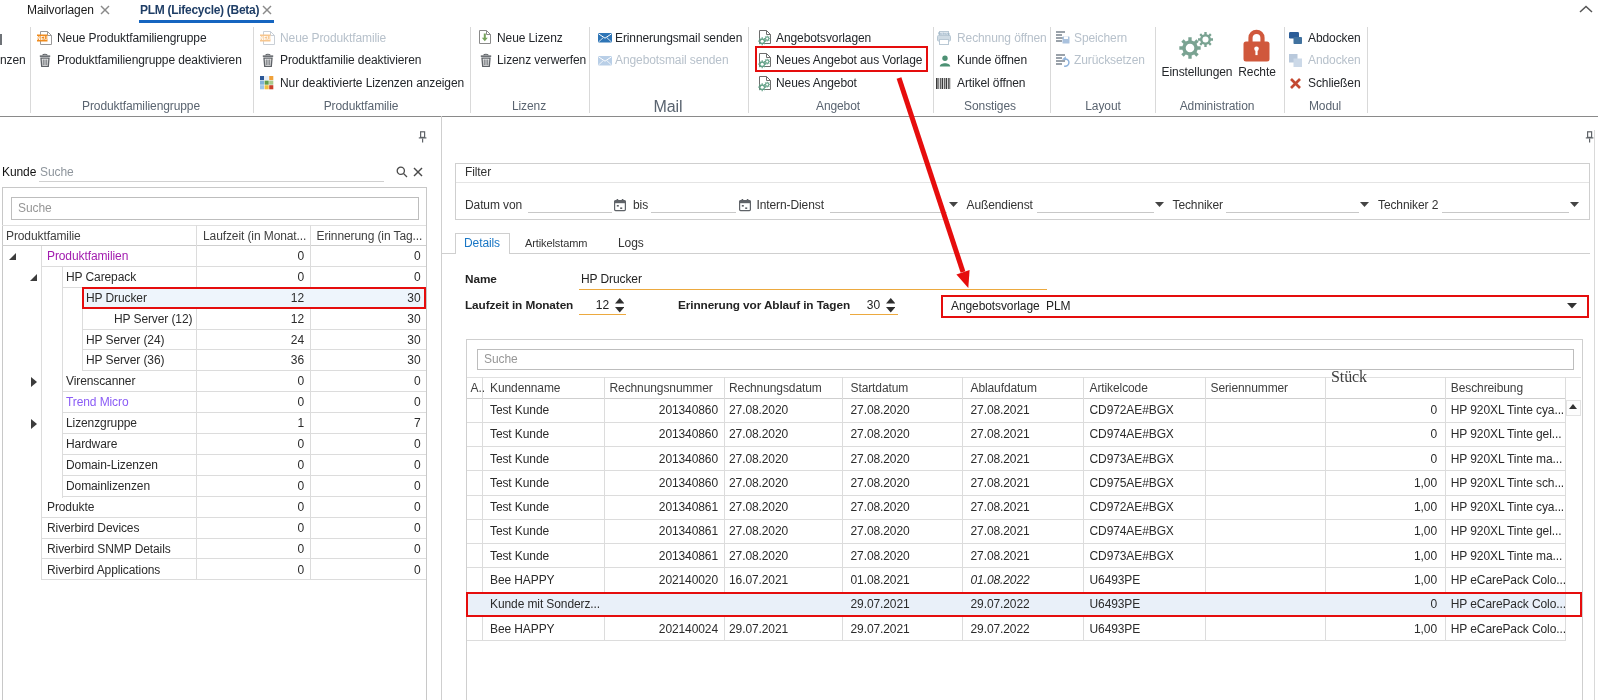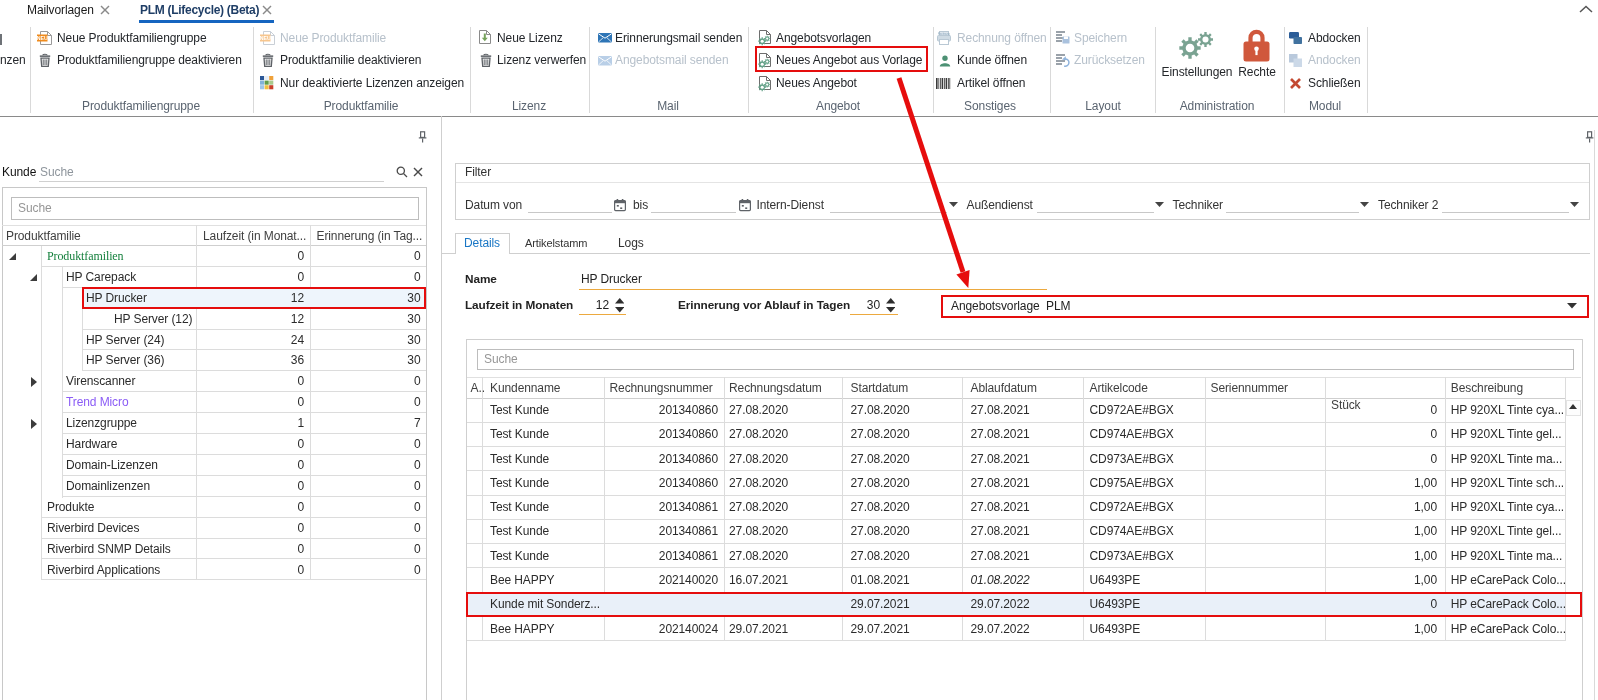--- a/index.html
+++ b/index.html
@@ -99,21 +99,21 @@
       <path d="M0.5,1.8 L7,6.2 L13.5,1.8" fill="none" stroke="#fff" stroke-width="1"></path>
       <path d="M0.5,10 L5,5.8 M13.5,10 L9,5.8" fill="none" stroke="#fff" stroke-width="0.8"></path>
     </svg>
 <div class="t " style="top:30.5px;font-size:12px;color:#24272b;line-height:15px;left:615px;">Erinnerungsmail senden</div>
 <svg class="ab" style="left:598px;top:54.5px" width="14" height="12" viewBox="0 0 14 12">
       <rect x="0" y="1" width="14" height="9.5" rx="1" fill="#b9cfe7"></rect>
       <path d="M0.5,1.8 L7,6.2 L13.5,1.8" fill="none" stroke="#fff" stroke-width="1"></path>
       <path d="M0.5,10 L5,5.8 M13.5,10 L9,5.8" fill="none" stroke="#fff" stroke-width="0.8"></path>
     </svg>
 <div class="t " style="top:53.0px;font-size:12px;color:#b7c1cb;line-height:15px;left:615px;">Angebotsmail senden</div>
-<div class="t " style="top:98.5px;font-size:12px;color:#5a6470;line-height:15px;left:668px;transform:translateX(-50%);">Mail</div>
+<div class="t " style="top:98.5px;font-size:16px;color:#5a6470;line-height:15px;left:668px;transform:translateX(-50%);">Mail</div>
 <svg class="ab" style="left:758px;top:29.5px" width="14" height="16" viewBox="0 0 14 16">
       <path d="M1.5,0.5 h7 l4,4 v9 h-11 z" fill="#fff" stroke="#6e6e6e" stroke-width="1"></path>
       <path d="M8.5,0.5 v4 h4" fill="none" stroke="#6e6e6e" stroke-width="1"></path>
       <polygon points="8.15,10.57 8.15,11.83 7.01,11.82 6.63,12.75 7.44,13.55 6.55,14.44 5.75,13.63 4.82,14.01 4.83,15.15 3.57,15.15 3.58,14.01 2.65,13.63 1.85,14.44 0.96,13.55 1.77,12.75 1.39,11.82 0.25,11.83 0.25,10.57 1.39,10.58 1.77,9.65 0.96,8.85 1.85,7.96 2.65,8.77 3.58,8.39 3.57,7.25 4.83,7.25 4.82,8.39 5.75,8.77 6.55,7.96 7.44,8.85 6.63,9.65 7.01,10.58" fill="#65a289"></polygon>
       <circle cx="4.2" cy="11.2" r="1.52" fill="#fff"></circle>
       <polygon points="12.16,8.13 12.16,9.07 11.31,9.07 11.02,9.76 11.63,10.36 10.96,11.03 10.36,10.42 9.67,10.71 9.67,11.56 8.73,11.56 8.73,10.71 8.04,10.42 7.44,11.03 6.77,10.36 7.38,9.76 7.09,9.07 6.24,9.07 6.24,8.13 7.09,8.13 7.38,7.44 6.77,6.84 7.44,6.17 8.04,6.78 8.73,6.49 8.73,5.64 9.67,5.64 9.67,6.49 10.36,6.78 10.96,6.17 11.63,6.84 11.02,7.44 11.31,8.13" fill="#65a289"></polygon>
       <circle cx="9.2" cy="8.6" r="1.14" fill="#fff"></circle>
     </svg>
 <div class="t " style="top:30.5px;font-size:12px;color:#24272b;line-height:15px;left:776px;">Angebotsvorlagen</div>
 <svg class="ab" style="left:758px;top:52.5px" width="14" height="16" viewBox="0 0 14 16">
@@ -238,21 +238,21 @@
 <div class="ab" style="left:196px;top:225px;width:1px;height:355px;background:#dcdcdc"></div>
 <div class="ab" style="left:310px;top:225px;width:1px;height:355px;background:#dcdcdc"></div>
 <div class="t " style="top:228.5px;font-size:12px;color:#3f3f3f;line-height:15px;left:6px;">Produktfamilie</div>
 <div class="t " style="top:228.5px;font-size:12px;color:#3f3f3f;line-height:15px;left:203px;">Laufzeit (in Monat...</div>
 <div class="t " style="top:228.5px;font-size:12px;color:#3f3f3f;line-height:15px;left:316.5px;">Erinnerung (in Tag...</div>
 <div class="ab" style="left:41px;top:246px;width:1px;height:334px;background:#dcdcdc"></div>
 <div class="ab" style="left:62px;top:267px;width:1px;height:231px;background:#dcdcdc"></div>
 <div class="ab" style="left:82px;top:288px;width:1px;height:83px;background:#dcdcdc"></div>
 <div class="ab" style="left:82px;top:287.8px;width:344px;height:20.9px;background:#eef5fc"></div>
 <div class="ab" style="left:41px;top:266px;width:385px;height:1px;background:#dcdcdc"></div>
-<div class="t " style="top:248.9px;font-size:12px;color:#15803d;line-height:15px;left:47px;font-family:Liberation Serif, serif;">Produktfamilien</div>
+<div class="t " style="top:248.9px;font-size:12px;color:#a21caf;line-height:15px;left:47px;">Produktfamilien</div>
 <div class="t " style="top:248.9px;font-size:12px;color:#2b2b2b;line-height:15px;right:1294px;text-align:right;">0</div>
 <div class="t " style="top:248.9px;font-size:12px;color:#2b2b2b;line-height:15px;right:1177.5px;text-align:right;">0</div>
 <svg class="ab" style="left:9.0px;top:253.25px" width="7" height="7" viewBox="0 0 7 7">
       <polygon points="7,0 7,7 0,7" fill="#3c3c3c"></polygon>
     </svg>
 <div class="ab" style="left:62px;top:287px;width:364px;height:1px;background:#dcdcdc"></div>
 <div class="t " style="top:269.8px;font-size:12px;color:#2b2b2b;line-height:15px;left:66px;">HP Carepack</div>
 <div class="t " style="top:269.8px;font-size:12px;color:#2b2b2b;line-height:15px;right:1294px;text-align:right;">0</div>
 <div class="t " style="top:269.8px;font-size:12px;color:#2b2b2b;line-height:15px;right:1177.5px;text-align:right;">0</div>
 <svg class="ab" style="left:29.5px;top:274.15px" width="7" height="7" viewBox="0 0 7 7">
@@ -418,21 +418,21 @@
 <div class="ab" style="left:1445px;top:377px;width:1px;height:264px;background:#dcdcdc"></div>
 <div class="ab" style="left:1565px;top:377px;width:1px;height:264px;background:#dcdcdc"></div>
 <div class="t " style="top:381.0px;font-size:12px;color:#3f3f3f;line-height:15px;left:470.5px;">A..</div>
 <div class="t " style="top:381.0px;font-size:12px;color:#3f3f3f;line-height:15px;left:490px;">Kundenname</div>
 <div class="t " style="top:381.0px;font-size:12px;color:#3f3f3f;line-height:15px;left:609.5px;">Rechnungsnummer</div>
 <div class="t " style="top:381.0px;font-size:12px;color:#3f3f3f;line-height:15px;left:729px;">Rechnungsdatum</div>
 <div class="t " style="top:381.0px;font-size:12px;color:#3f3f3f;line-height:15px;left:850.5px;">Startdatum</div>
 <div class="t " style="top:381.0px;font-size:12px;color:#3f3f3f;line-height:15px;left:970.5px;">Ablaufdatum</div>
 <div class="t " style="top:381.0px;font-size:12px;color:#3f3f3f;line-height:15px;left:1089.5px;">Artikelcode</div>
 <div class="t " style="top:381.0px;font-size:12px;color:#3f3f3f;line-height:15px;left:1210.5px;">Seriennummer</div>
-<div class="t " style="top:398px;font-size:12px;color:#3f3f3f;line-height:15px;left:1331px;">Stück</div>
+<div class="t " style="top:369px;font-size:16px;color:#3f3f3f;line-height:15px;left:1331px;font-family:Liberation Serif, serif;">Stück</div>
 <div class="t " style="top:381.0px;font-size:12px;color:#3f3f3f;line-height:15px;left:1450.8px;">Beschreibung</div>
 <div class="ab" style="left:467px;top:593px;width:1098px;height:24px;background:#e9f0f9"></div>
 <div class="ab" style="left:467px;top:422px;width:1098px;height:1px;background:#dcdcdc"></div>
 <div class="t " style="top:402.9px;font-size:12px;color:#2b2b2b;line-height:15px;left:490px;">Test Kunde</div>
 <div class="t " style="top:402.9px;font-size:12px;color:#2b2b2b;line-height:15px;right:880px;text-align:right;">201340860</div>
 <div class="t " style="top:402.9px;font-size:12px;color:#2b2b2b;line-height:15px;left:729px;">27.08.2020</div>
 <div class="t " style="top:402.9px;font-size:12px;color:#2b2b2b;line-height:15px;left:850.5px;">27.08.2020</div>
 <div class="t " style="top:402.9px;font-size:12px;color:#2b2b2b;line-height:15px;left:970.5px;">27.08.2021</div>
 <div class="t " style="top:402.9px;font-size:12px;color:#2b2b2b;line-height:15px;left:1089.5px;">CD972AE#BGX</div>
 <div class="t " style="top:402.9px;font-size:12px;color:#2b2b2b;line-height:15px;right:161px;text-align:right;">0</div>

